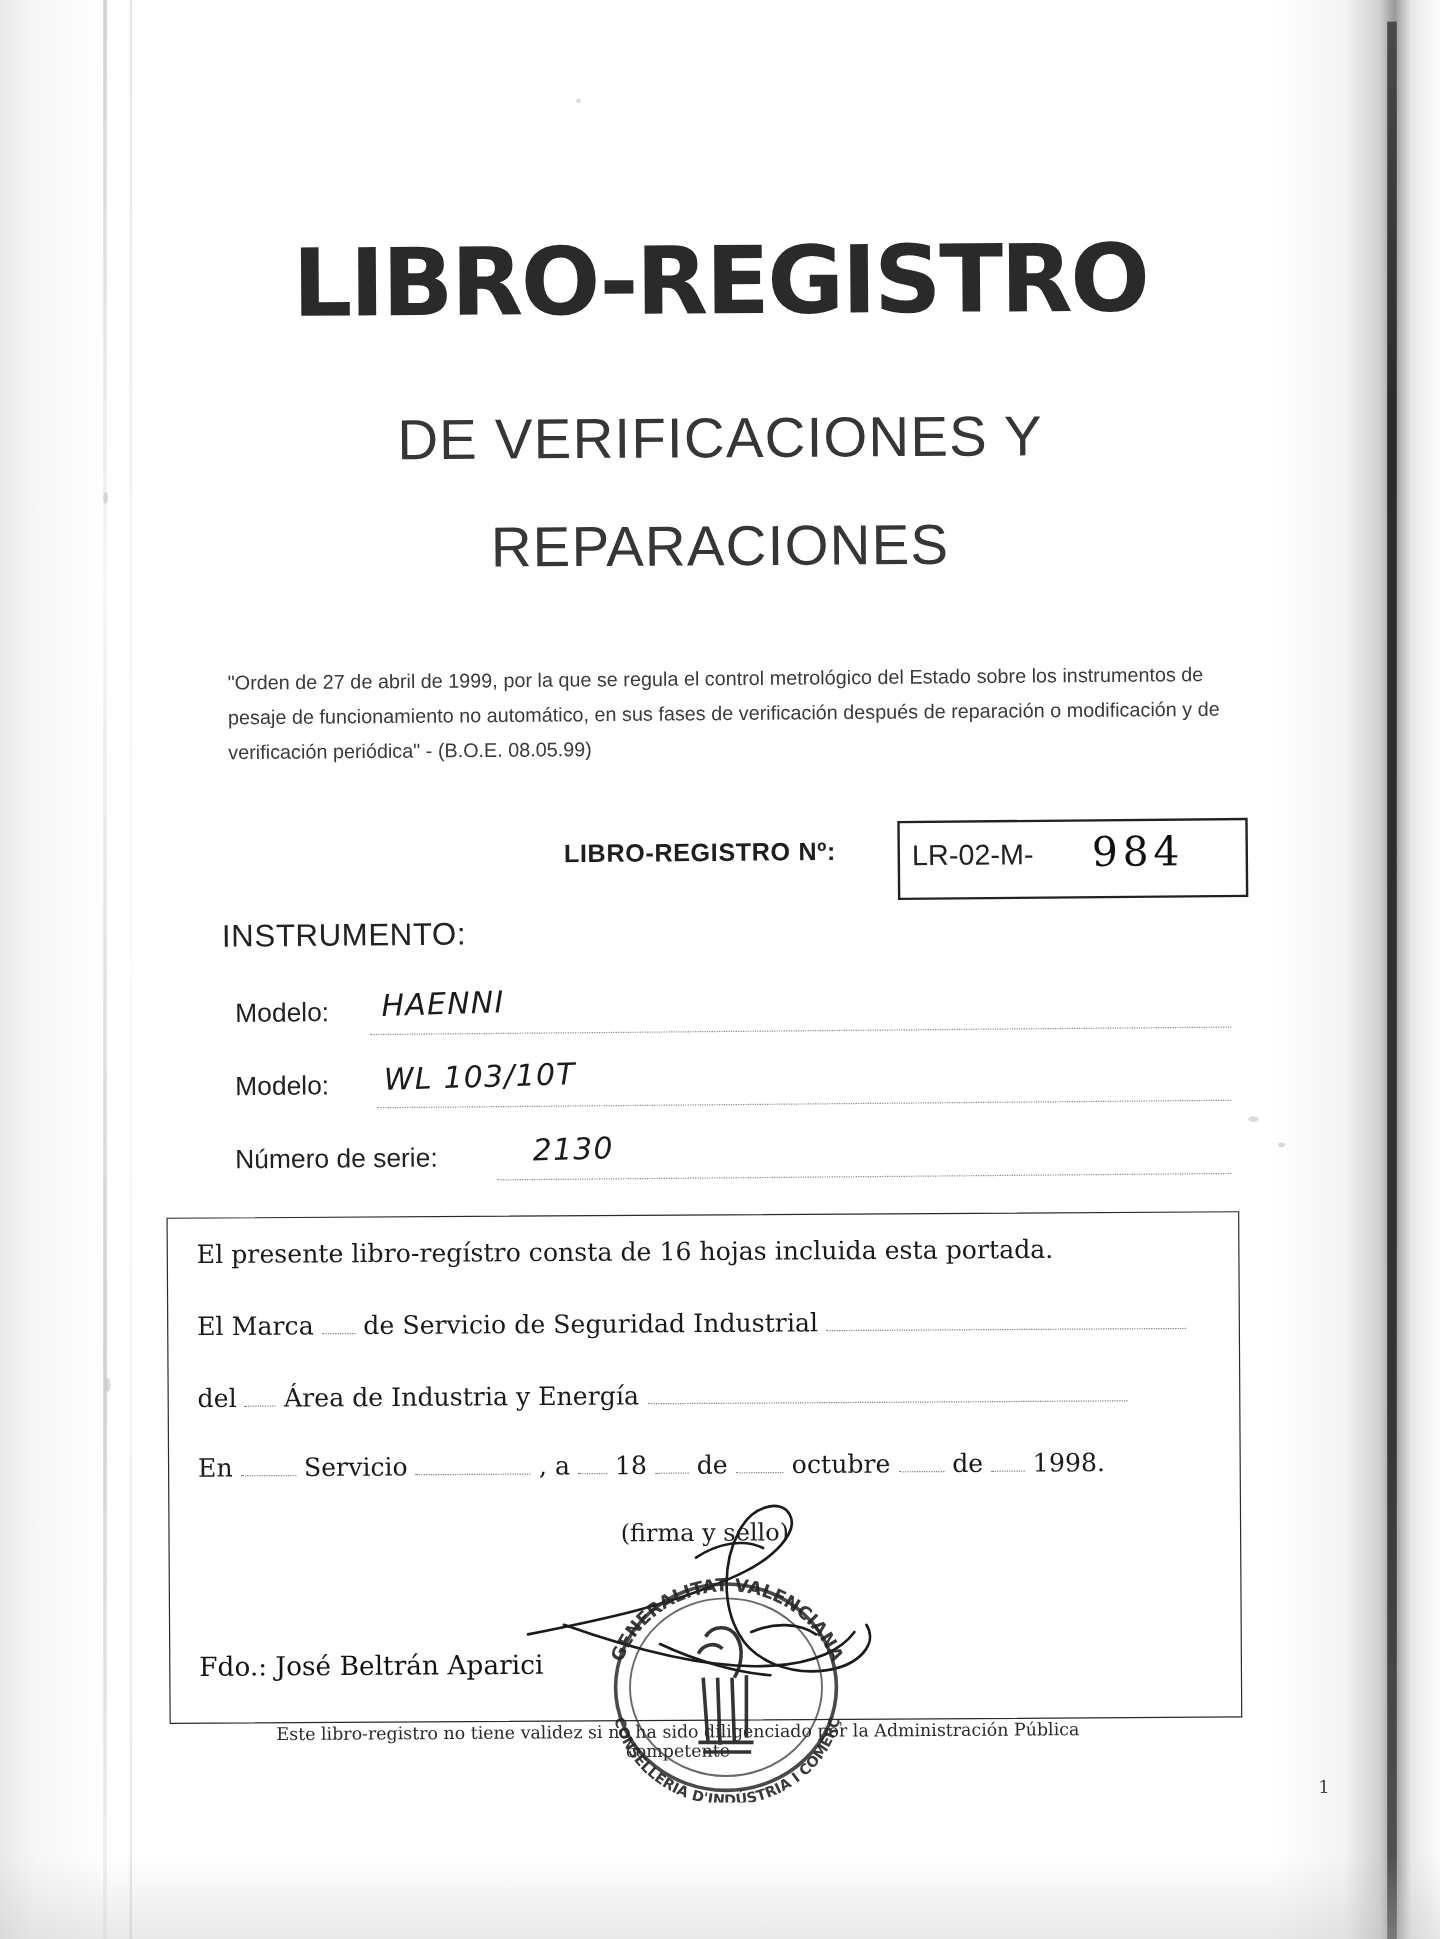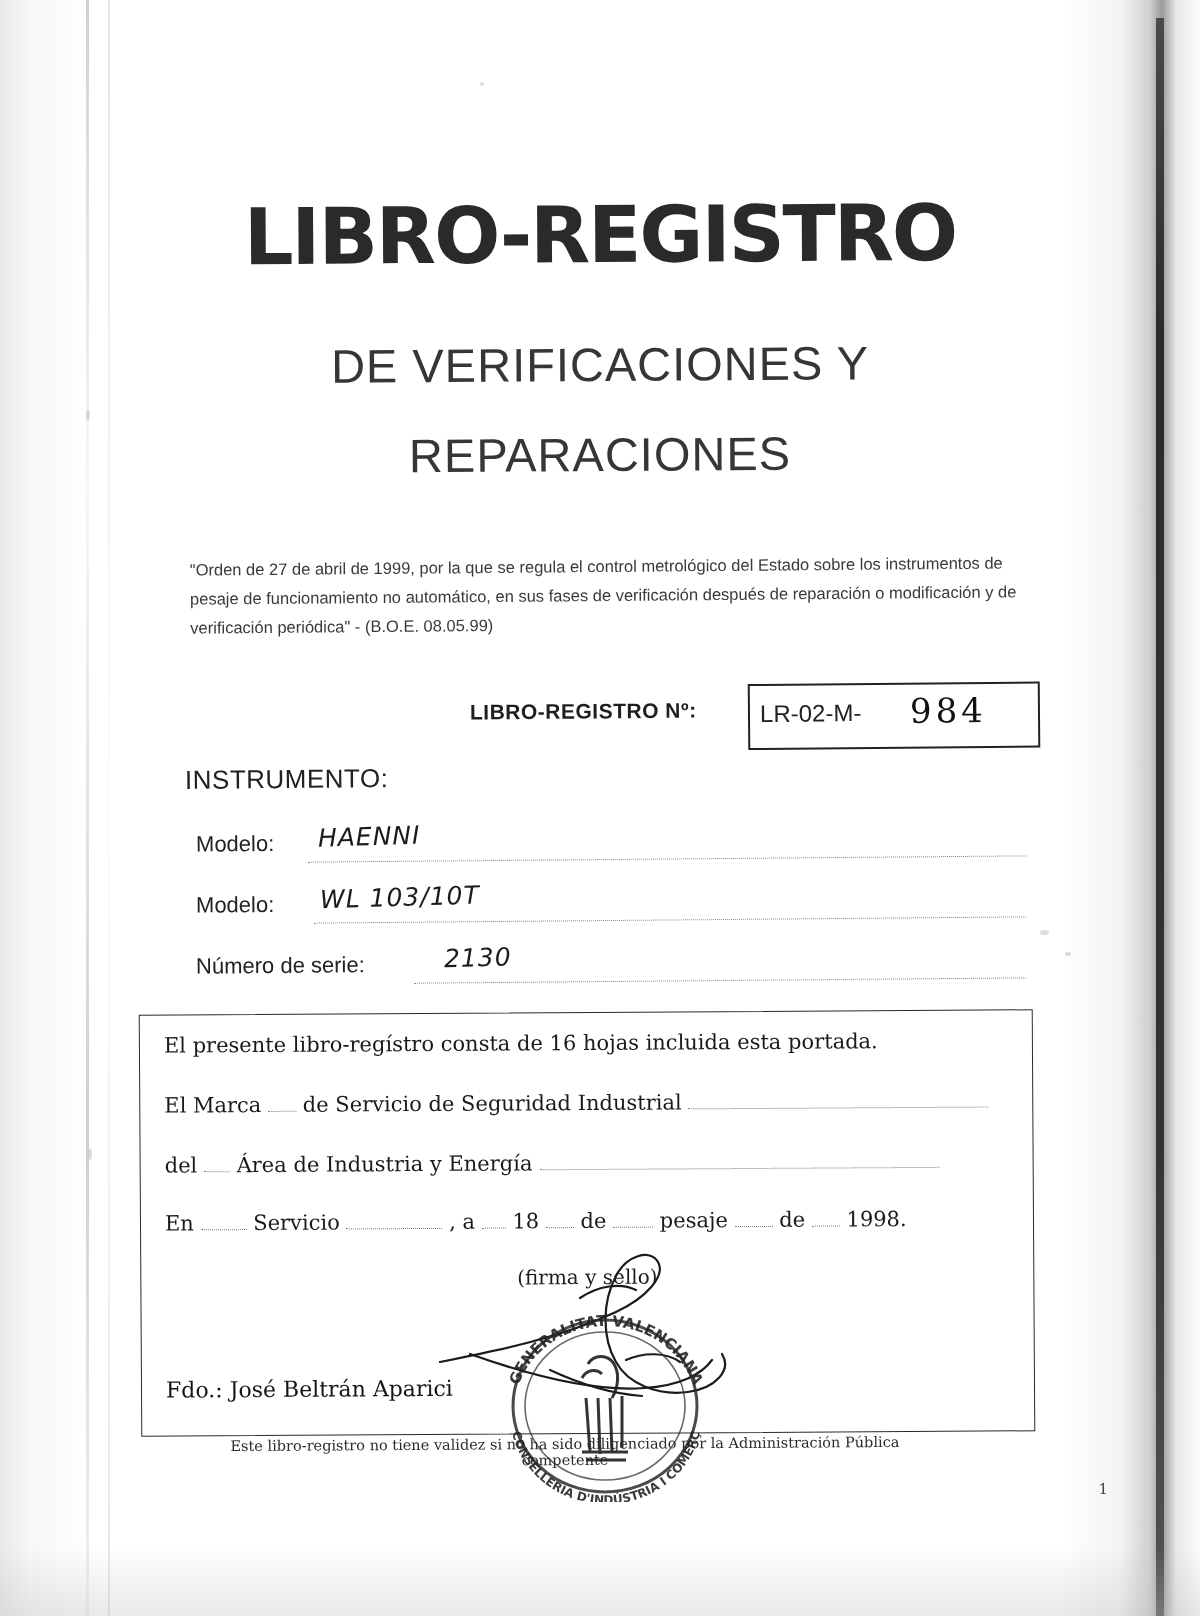--- a/index.html
+++ b/index.html
@@ -369,21 +369,21 @@
       <span class="fill">En</span>
       <span class="dotfill" style="width:46px;"></span>
       <span class="fill">Servicio</span>
       <span class="dotfill" style="width:96px;"></span>
       <span class="fill">, a</span>
       <span class="dotfill" style="width:24px;"></span>
       <span class="fill">18</span>
       <span class="dotfill" style="width:28px;"></span>
       <span class="fill">de</span>
       <span class="dotfill" style="width:40px;"></span>
-      <span class="fill">pesaje</span>
+      <span class="fill">octubre</span>
       <span class="dotfill" style="width:38px;"></span>
       <span class="fill">de</span>
       <span class="dotfill" style="width:28px;"></span>
       <span class="fill">1998.</span>
     </div>
 
     <div class="firma">(firma y sello)</div>
 
     <div class="fdo">Fdo.: José Beltrán Aparici</div>
   </div>

